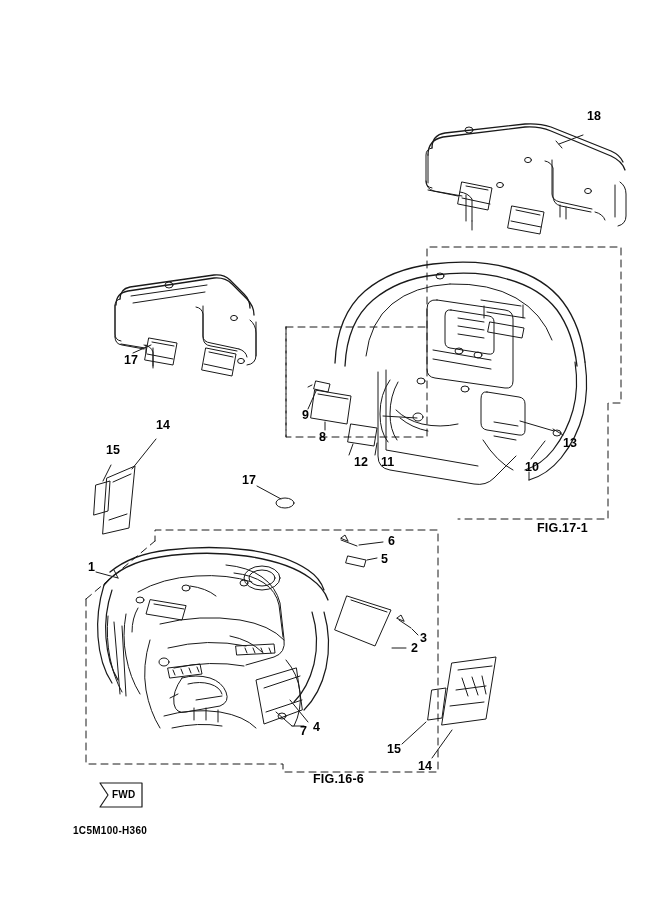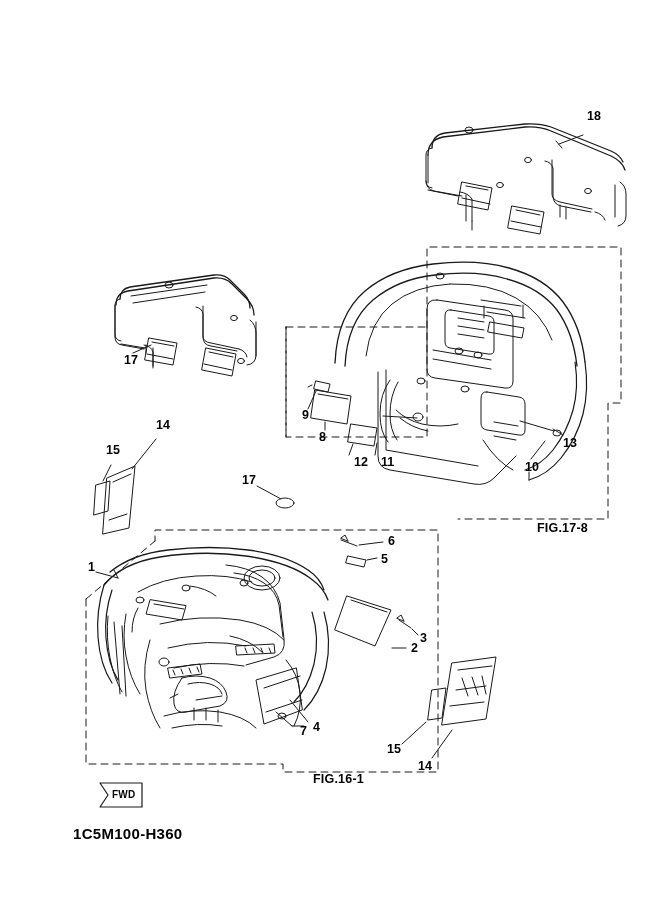--- a/index.html
+++ b/index.html
@@ -38,21 +38,21 @@
     font-family: "Liberation Sans", sans-serif;
     font-size: 12.5px;
     font-weight: bold;
     color: #000000;
     white-space: nowrap;
     letter-spacing: 0.2px;
   }
   .part-code {
     position: absolute;
     font-family: "Liberation Sans", sans-serif;
-    font-size: 15px;
+    font-size: 10px;
     font-weight: bold;
     color: #000000;
     white-space: nowrap;
     letter-spacing: 0.3px;
   }
   .fwd-text {
     position: absolute;
     font-family: "Liberation Sans", sans-serif;
     font-size: 10px;
     font-weight: bold;
@@ -342,20 +342,20 @@
   <div class="callout" style="left:88px; top:561px;">1</div>
   <div class="callout" style="left:388px; top:535px;">6</div>
   <div class="callout" style="left:381px; top:553px;">5</div>
   <div class="callout" style="left:420px; top:632px;">3</div>
   <div class="callout" style="left:411px; top:642px;">2</div>
   <div class="callout" style="left:300px; top:725px;">7</div>
   <div class="callout" style="left:313px; top:721px;">4</div>
   <div class="callout" style="left:387px; top:743px;">15</div>
   <div class="callout" style="left:418px; top:760px;">14</div>
 
-  <div class="fig-label" style="left:537px; top:521px;">FIG.17-8</div>
-  <div class="fig-label" style="left:313px; top:772px;">FIG.16-1</div>
+  <div class="fig-label" style="left:537px; top:521px;">FIG.17-1</div>
+  <div class="fig-label" style="left:313px; top:772px;">FIG.16-6</div>
 
   <div class="fwd-text" style="left:112px; top:789px;">FWD</div>
 
   <div class="part-code" style="left:73px; top:825px;">1C5M100-H360</div>
 
 </div>
 
 </body></html>

